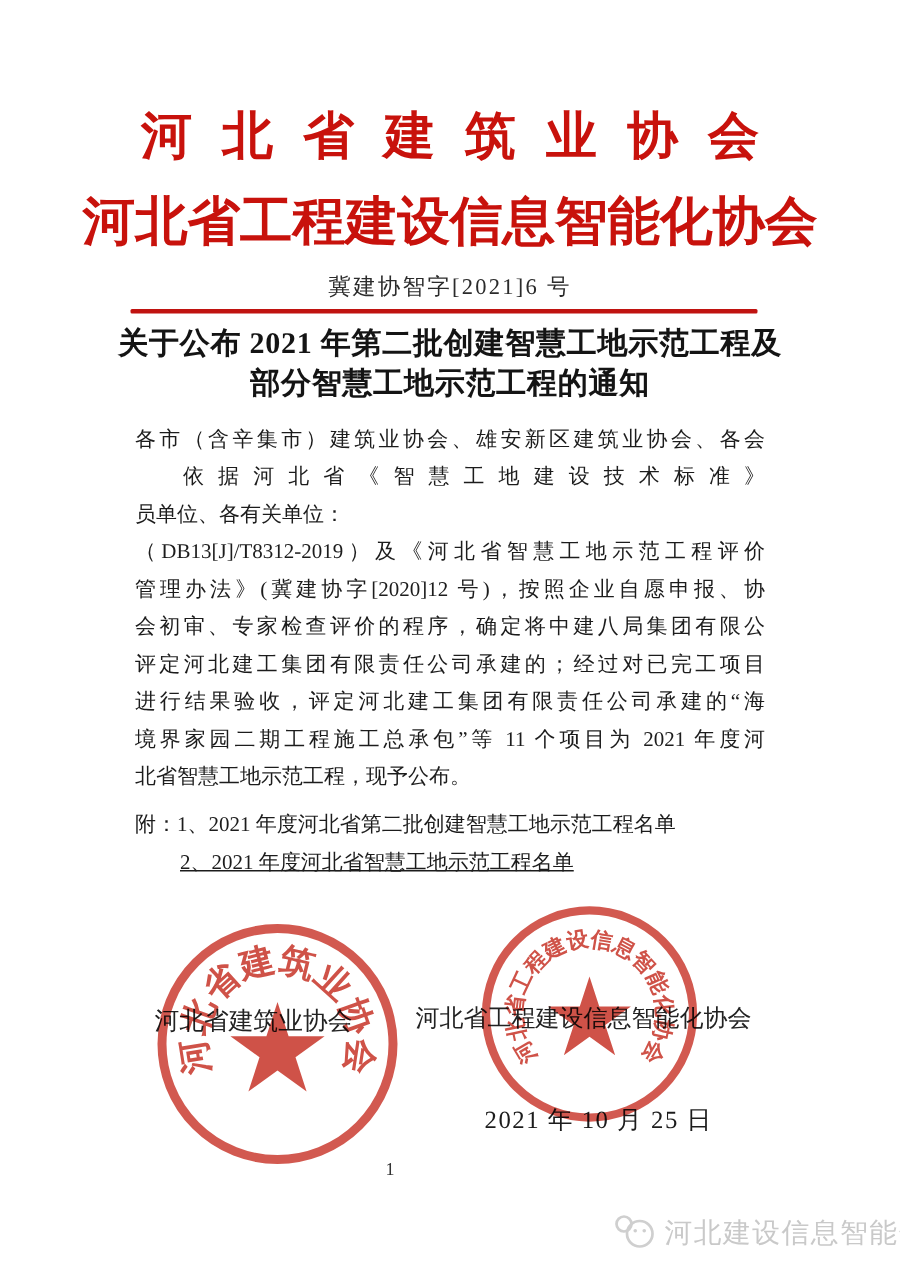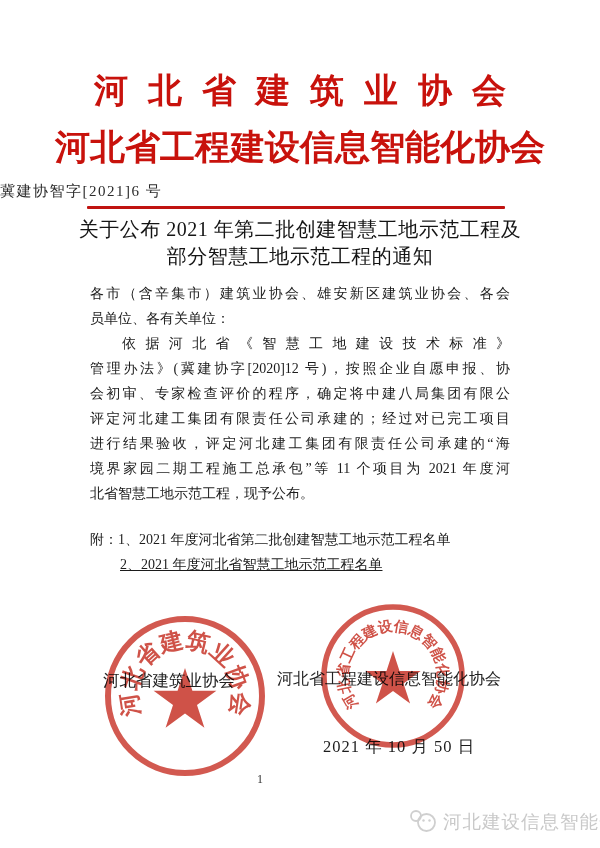--- a/index.html
+++ b/index.html
@@ -23,47 +23,47 @@
   .org-line2{
     position:absolute;top:124px;left:0;width:600px;
     text-align:center;
     font-size:35px;font-weight:bold;
     color:#c8120c;
     letter-spacing:0px;
     white-space:nowrap;
   }
   .doc-number{
     position:absolute;top:182px;left:0;width:600px;
-    text-align:left;
+    text-align:center;
     font-size:15px;color:#2b2b2b;letter-spacing:1.5px;
   }
   .red-rule{
     position:absolute;top:206px;left:87px;width:418px;height:3px;
     background:#c01310;border-radius:1px;
   }
   .doc-title{
     position:absolute;top:216px;left:0;width:600px;
     text-align:center;
-    font-size:20px;font-weight:normal;color:#141414;
+    font-size:20px;font-weight:bold;color:#141414;
     line-height:27px;letter-spacing:0.5px;
   }
   .body-block{
     position:absolute;top:281px;left:90px;width:420px;
     font-size:14px;color:#1c1c1c;
   }
   .bline{
     height:25px;line-height:25px;
   }
   .just{
     text-align:justify;
     text-align-last:justify;
   }
   .indent2{text-indent:32px;}
   .indent-att{text-indent:30px;text-decoration:underline;}
-  .att1{margin-top:21px;}
+  .att1{margin-top:7px;}
   .sig-org-left{
     position:absolute;top:670px;left:103px;
     font-size:16.5px;color:#222;white-space:nowrap;z-index:2;
   }
   .sig-org-right{
     position:absolute;top:669px;left:277px;
     font-size:16px;color:#222;white-space:nowrap;z-index:2;
   }
   .sig-date{
     position:absolute;top:736px;left:323px;
@@ -101,35 +101,36 @@
   <div class="doc-number">冀建协智字[2021]6 号</div>
   <div class="red-rule"></div>
 
   <div class="doc-title">
     <div>关于公布 2021 年第二批创建智慧工地示范工程及</div>
     <div>部分智慧工地示范工程的通知</div>
   </div>
 
   <div class="body-block">
     <div class="bline just">各市（含辛集市）建筑业协会、雄安新区建筑业协会、各会</div>
+    <div class="bline just indent2">依据河北省《智慧工地建设技术标准》</div>
     <div class="bline">员单位、各有关单位：</div>
-    <div class="bline just indent2">依据河北省《智慧工地建设技术标准》</div>
+    <div class="bline just">（DB13[J]/T8312-2019）及《河北省智慧工地示范工程评价</div>
     <div class="bline just">管理办法》(冀建协字[2020]12 号)，按照企业自愿申报、协</div>
     <div class="bline just">会初审、专家检查评价的程序，确定将中建八局集团有限公</div>
     <div class="bline just">评定河北建工集团有限责任公司承建的；经过对已完工项目</div>
     <div class="bline just">进行结果验收，评定河北建工集团有限责任公司承建的“海</div>
     <div class="bline just">境界家园二期工程施工总承包”等 11 个项目为 2021 年度河</div>
     <div class="bline">北省智慧工地示范工程，现予公布。</div>
     <div class="bline att1">附：1、2021 年度河北省第二批创建智慧工地示范工程名单</div>
     <div class="bline indent-att">2、2021 年度河北省智慧工地示范工程名单</div>
   </div>
 
   <div class="sig-org-left">河北省建筑业协会</div>
   <div class="sig-org-right">河北省工程建设信息智能化协会</div>
-  <div class="sig-date">2021 年 10 月 50 日</div>
+  <div class="sig-date">2021 年 10 月 25 日</div>
 
   <svg class="seal seal-left" width="168" height="168" viewBox="0 0 168 168">
     <circle cx="84" cy="84" r="77" fill="none" stroke="#cc4237" stroke-width="6"></circle>
     <polygon fill="#c93a2e" points="84,56 76.6,78.8 52.6,78.8 72.0,92.9 64.6,115.7 84,101.6 103.4,115.7 96.0,92.9 115.4,78.8 91.4,78.8"></polygon>
     <defs>
       <path id="leftSealArc" d="M 39.7 102.4 A 48 48 0 1 1 128.3 102.4" fill="none"></path>
     </defs>
     <text font-size="23" font-weight="bold" fill="#c93a2e" font-family="Liberation Serif, DejaVu Serif, serif">
       <textPath href="#leftSealArc" startOffset="0" textLength="188" lengthAdjust="spacing">河北省建筑业协会</textPath>
     </text>

